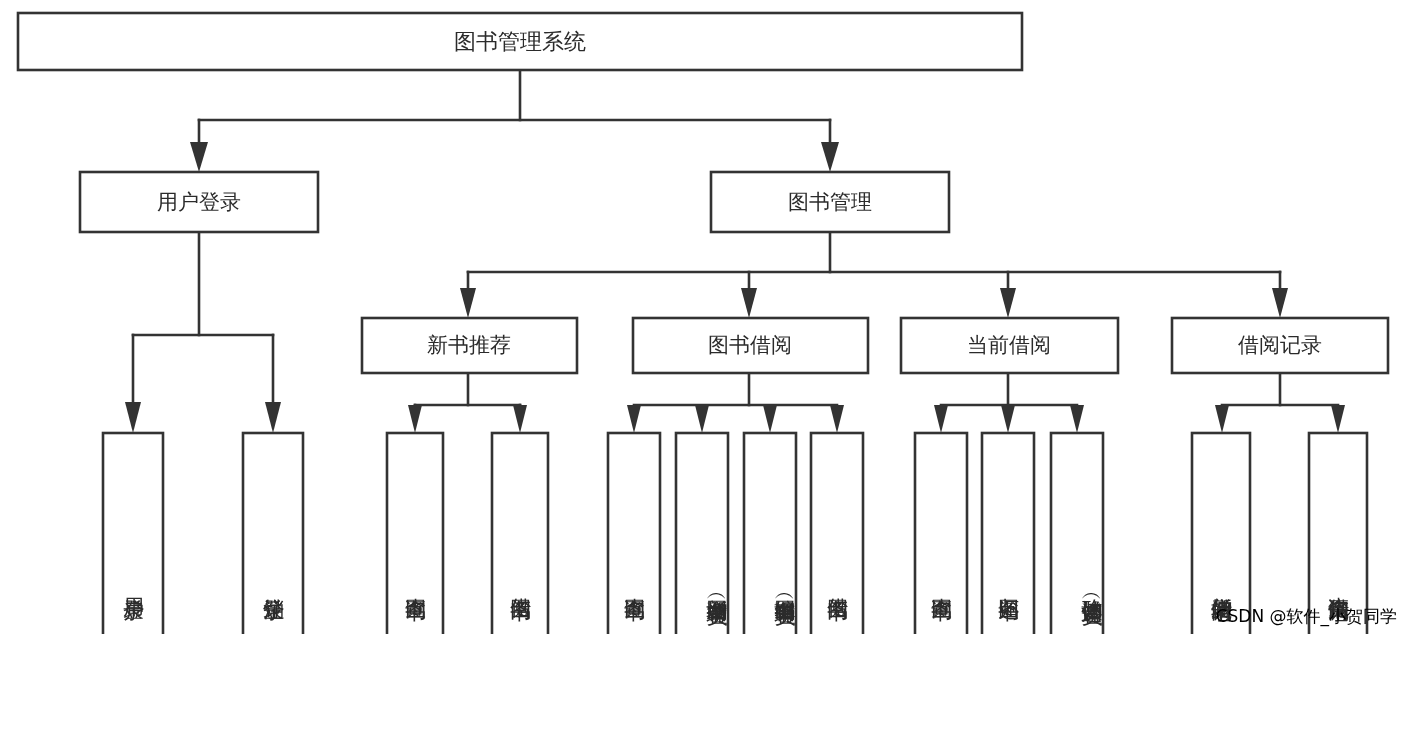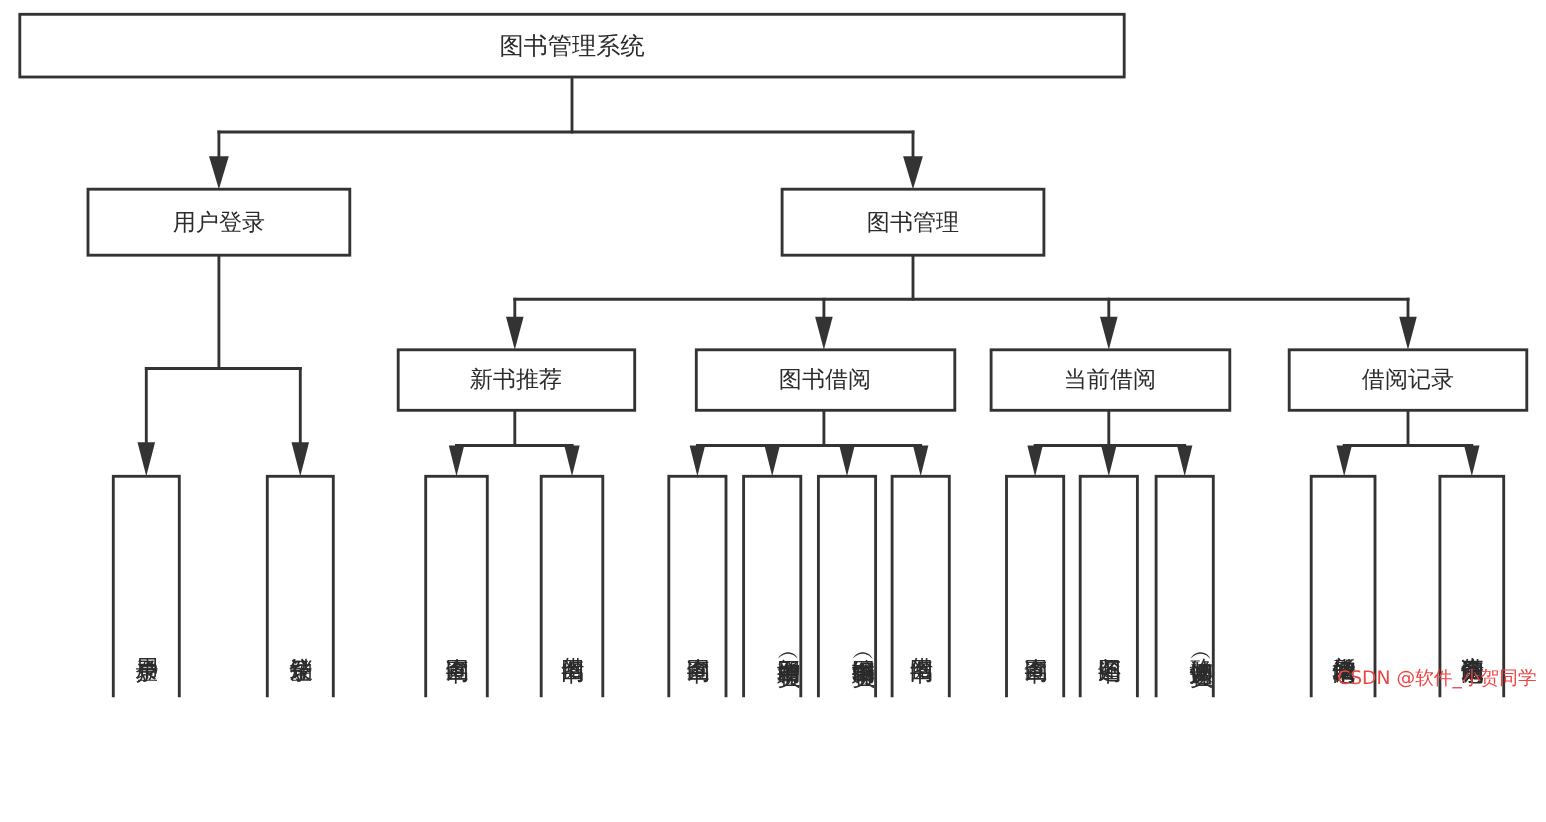--- a/index.html
+++ b/index.html
@@ -69,21 +69,21 @@
     white-space: nowrap;
     pointer-events: none;
     user-select: none;
   }
   .watermark {
     position: absolute;
     right: 8px;
     bottom: 6px;
     font-family: "DejaVu Sans", "Liberation Sans", sans-serif;
     font-size: 17px;
-    color: #ef4444;
+    color: #000000;
     white-space: nowrap;
     user-select: none;
   }
 </style>
 </head>
 <body>
 
 <div id="diagram-root">
 
   <svg id="tree-svg" viewBox="0 0 1405 747" xmlns="http://www.w3.org/2000/svg">

